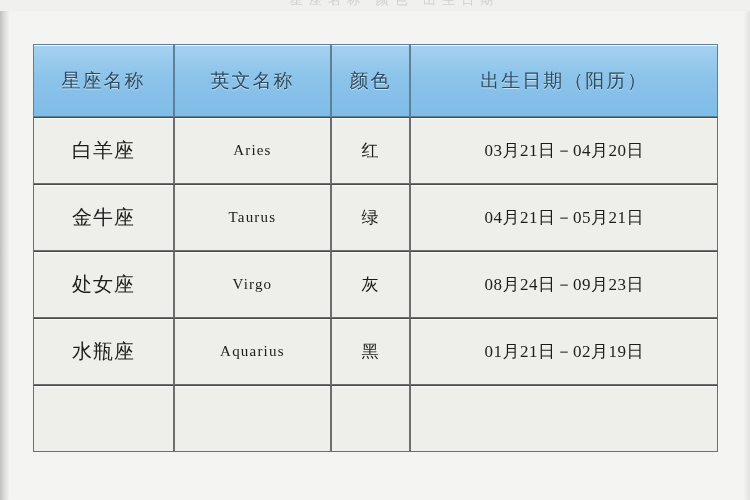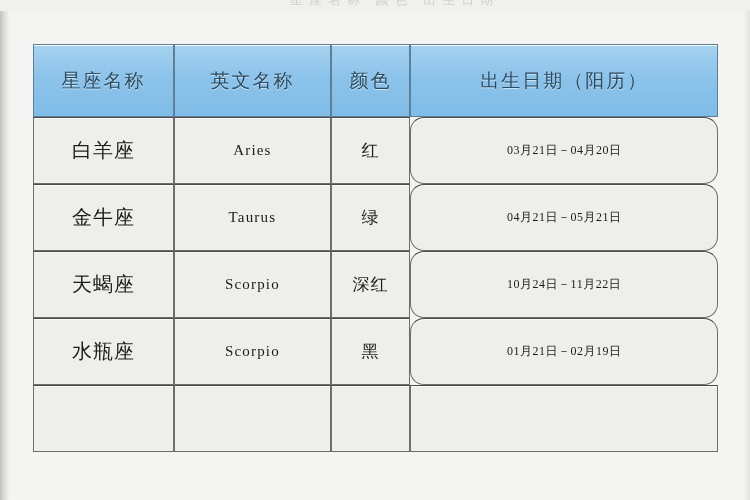--- a/index.html
+++ b/index.html
@@ -108,23 +108,22 @@
   .cell-en {
     font-size: 15px;
     letter-spacing: 1.2px;
     font-family: "Liberation Serif", "DejaVu Serif", serif;
   }
   .cell-color {
     font-size: 17px;
     letter-spacing: 1px;
   }
   .cell-date {
-    font-size: 12px;
+    font-size: 17px;
     letter-spacing: 0.5px;
-    border-radius: 14px;
   }
 
   
   tr.clipped td {
     height: 13px;
     overflow: hidden;
     color: transparent;
   }
 </style>
 </head>
@@ -161,28 +160,28 @@
           <td class="cell-color">红</td>
           <td class="cell-date">03月21日－04月20日</td>
         </tr>
         <tr>
           <td class="cell-cn">金牛座</td>
           <td class="cell-en">Taurus</td>
           <td class="cell-color">绿</td>
           <td class="cell-date">04月21日－05月21日</td>
         </tr>
         <tr>
-          <td class="cell-cn">天蝎座</td>
-          <td class="cell-en">Scorpio</td>
-          <td class="cell-color">深红</td>
-          <td class="cell-date">10月24日－11月22日</td>
+          <td class="cell-cn">处女座</td>
+          <td class="cell-en">Virgo</td>
+          <td class="cell-color">灰</td>
+          <td class="cell-date">08月24日－09月23日</td>
         </tr>
         <tr>
           <td class="cell-cn">水瓶座</td>
-          <td class="cell-en">Scorpio</td>
+          <td class="cell-en">Aquarius</td>
           <td class="cell-color">黑</td>
           <td class="cell-date">01月21日－02月19日</td>
         </tr>
         <tr class="clipped">
           <td></td>
           <td></td>
           <td></td>
           <td></td>
         </tr>
       </tbody>

